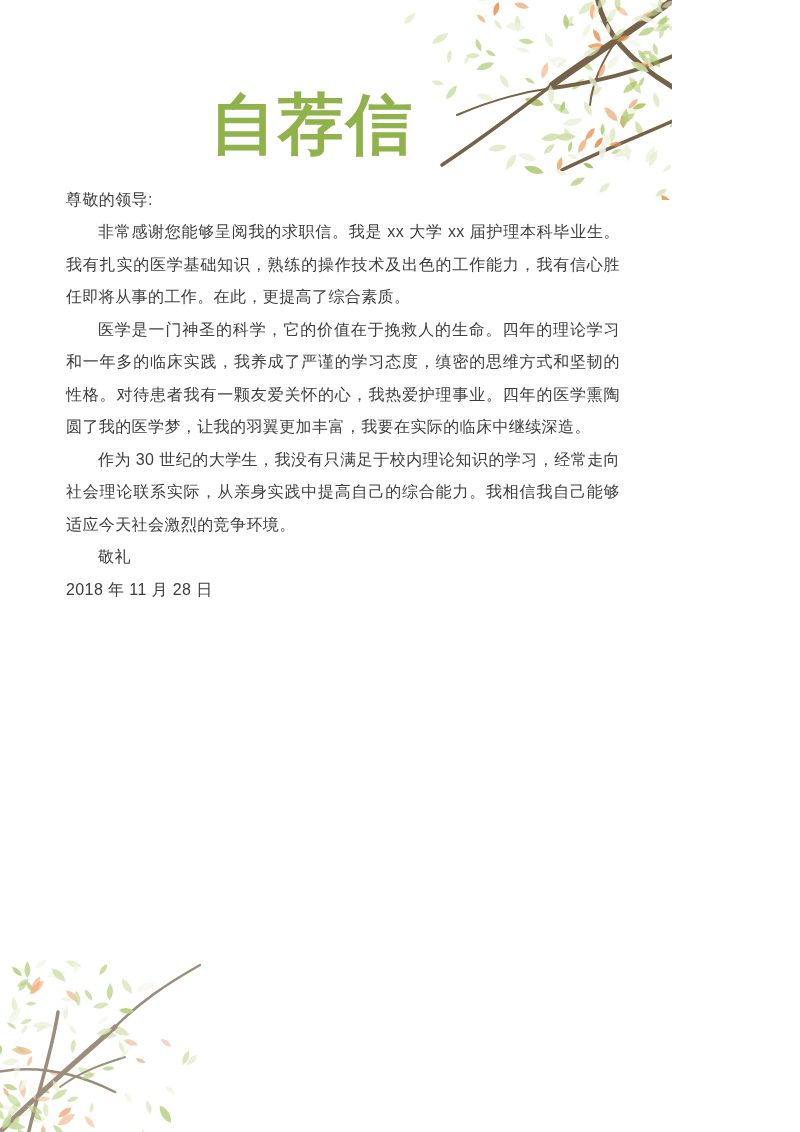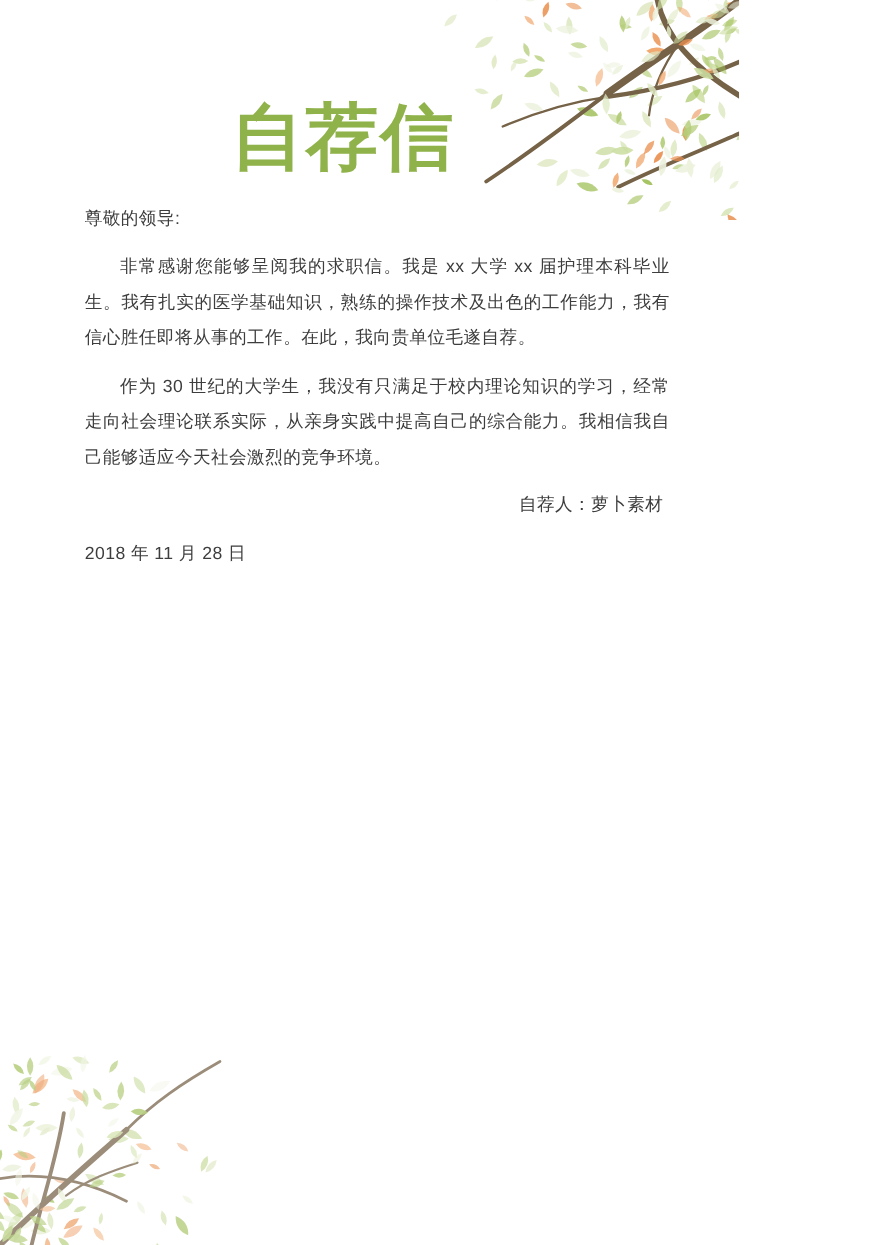--- a/index.html
+++ b/index.html
@@ -30,21 +30,21 @@
     color:var(--accent);
   }
   .letter{
     margin-top:24px;
     padding:0 52px 0 66px;
     font-size:16px;
     line-height:32.5px;
     letter-spacing:0.4px;
     text-align:justify;
   }
-  .letter p{margin:11px;}
+  .letter p{margin:0;}
   .indent{text-indent:2em;}
   .sig{text-align:right;padding-right:6px;}
   .date{padding-right:22px;}
 </style>
 </head>
 <body>
 
 <div class="page">
 
   <svg class="deco tr" width="270" height="200" viewBox="0 0 270 200">
@@ -294,19 +294,20 @@
         <path d="M0 0 Q 7.110519701032899 -5.078942643594928 14.221039402065799 0 Q 7.110519701032899 5.078942643594928 0 0 Z" transform="translate(64.7 63.1) rotate(278)" fill="#dfe9c4" fill-opacity="0.74"></path>
         <path d="M0 0 Q 6.12421282811556 -4.374437734368257 12.24842565623112 0 Q 6.12421282811556 4.374437734368257 0 0 Z" transform="translate(15.8 88.7) rotate(36)" fill="#9dbe53" fill-opacity="0.57"></path>
         <path d="M0 0 Q 10.124546274659224 -7.231818767613731 20.249092549318448 0 Q 10.124546274659224 7.231818767613731 0 0 Z" transform="translate(52.4 68.2) rotate(179)" fill="#dfe9c4" fill-opacity="0.69"></path>
       </g>
   </svg>
 
   <h1 class="title">自荐信</h1>
 
   <div class="letter">
     <p>尊敬的领导:</p>
-    <p class="indent">非常感谢您能够呈阅我的求职信。我是 xx 大学 xx 届护理本科毕业生。我有扎实的医学基础知识，熟练的操作技术及出色的工作能力，我有信心胜任即将从事的工作。在此，我向贵单位毛遂自荐。</p>
+    <p class="indent">非常感谢您能够呈阅我的求职信。我是 xx 大学 xx 届护理本科毕业生。我有扎实的医学基础知识，熟练的操作技术及出色的工作能力，我有信心胜任即将从事的工作。在此，更提高了综合素质。</p>
+    <p class="indent">医学是一门神圣的科学，它的价值在于挽救人的生命。四年的理论学习和一年多的临床实践，我养成了严谨的学习态度，缜密的思维方式和坚韧的性格。对待患者我有一颗友爱关怀的心，我热爱护理事业。四年的医学熏陶圆了我的医学梦，让我的羽翼更加丰富，我要在实际的临床中继续深造。</p>
     <p class="indent">作为 30 世纪的大学生，我没有只满足于校内理论知识的学习，经常走向社会理论联系实际，从亲身实践中提高自己的综合能力。我相信我自己能够适应今天社会激烈的竞争环境。</p>
-    <p class="sig">自荐人：萝卜素材</p>
+    <p class="indent">敬礼</p>
     <p class="date">2018 年 11 月 28 日</p>
   </div>
 
 </div>
 
 </body></html>

